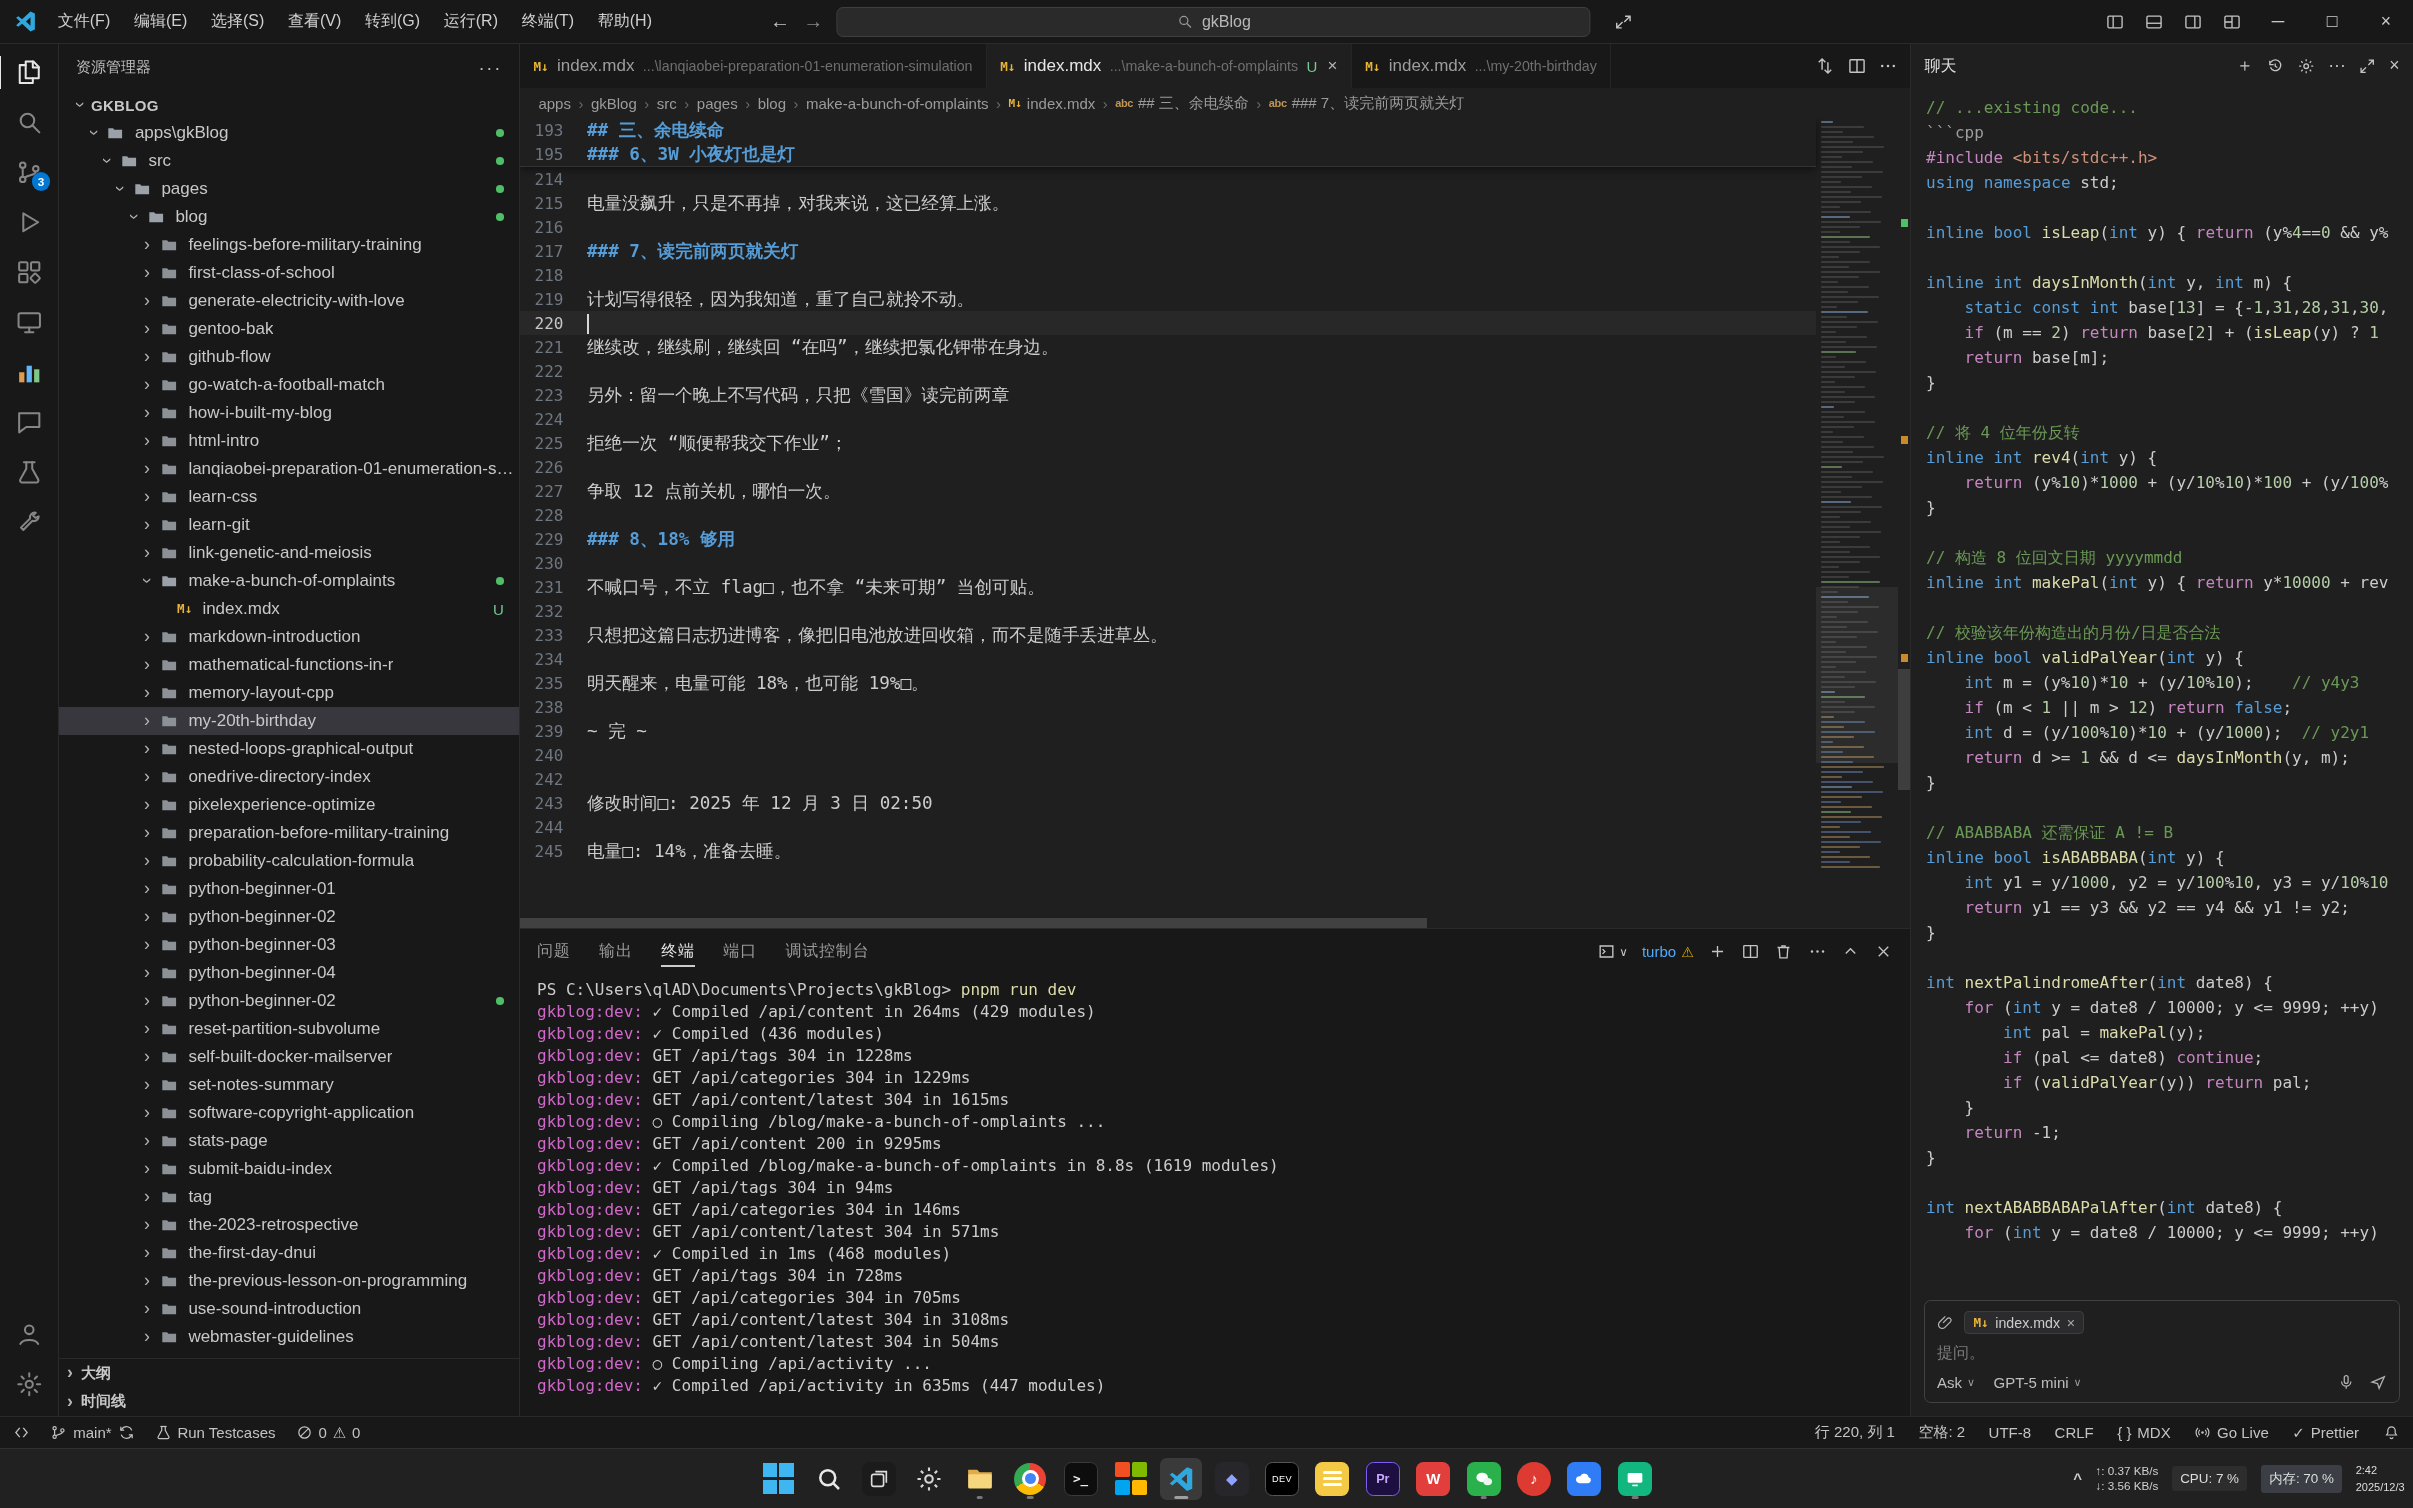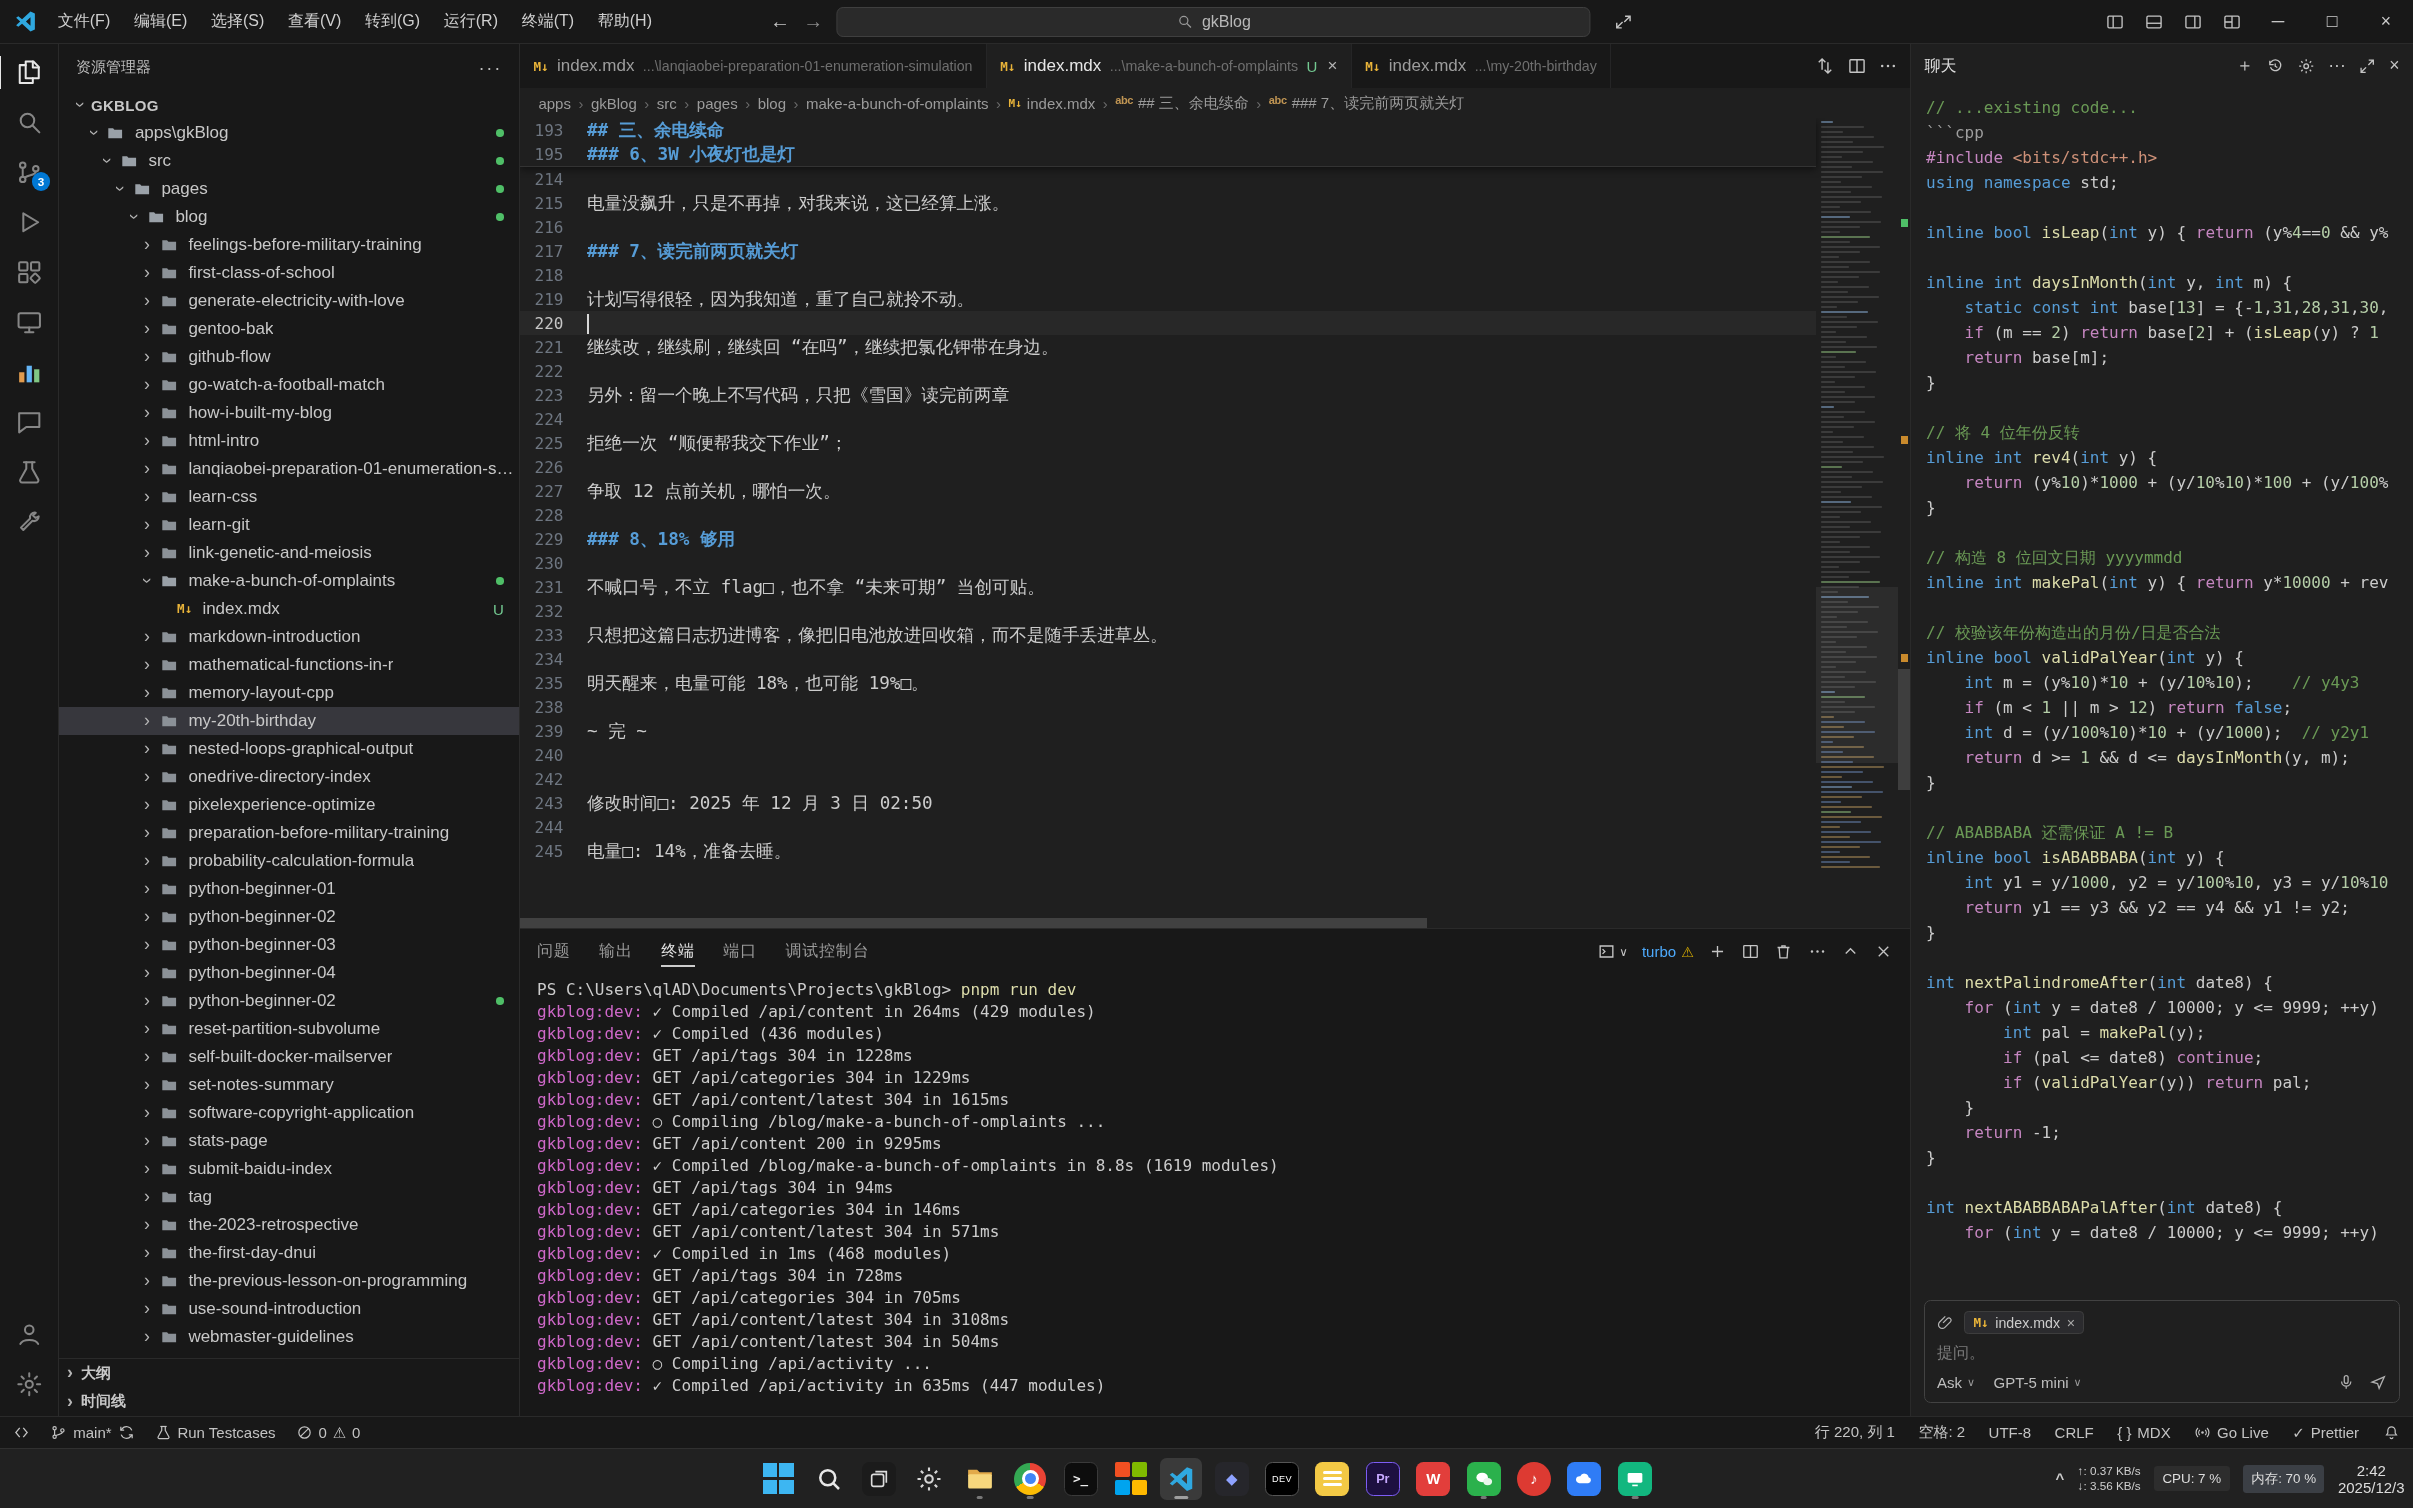--- a/index.html
+++ b/index.html
@@ -58,21 +58,21 @@
 .editor-col{flex:1;display:flex;flex-direction:column;min-width:0;background:#1f1f1f}
 .tabsbar{height:44px;background:#181818;display:flex;align-items:stretch;flex:none}
 .tab{display:flex;align-items:center;gap:8.4px;padding:0 13.4px;border-right:0.8px solid #252526;background:#181818;color:#9d9d9d;font-size:17px;white-space:nowrap}
 .tab.active{background:#1f1f1f;color:#e6e6e6}
 .tab .desc{font-size:14.2px;color:#6f6f6f}
 .tab .ub{color:#73c991;font-size:15px}
 .tab .tclose{font-size:17px;color:#b5b5b5;margin-left:1.7px}
 .tab-actions{margin-left:auto;display:flex;align-items:center;gap:11.7px;padding-right:11.7px;color:#c5c5c5}
 .tab-actions svg{width:20px;height:20px}
 .breadcrumbs{height:30px;display:flex;align-items:center;gap:7.5px;padding-left:18.4px;font-size:15px;color:#9b9b9b;flex:none;white-space:nowrap;overflow:hidden}
-.bc-item{display:flex;gap:5px}
+.bc-item{display:flex;align-items:center;gap:5px}
 .bc-sep{color:#6a6a6a}
 .abc-ic{color:#c09553;font-size:11px;font-weight:bold;letter-spacing:-0.4px}
 .bc-mdx{font-size:11px}
 
 .editor-body{flex:1;position:relative;min-height:0;overflow:hidden;background:#1f1f1f}
 .code-lines{position:absolute;top:49px;left:0;right:94px;font-family:"DejaVu Sans Mono","DejaVu Sans",monospace;font-size:17.6px}
 .sticky{position:absolute;top:0;left:0;right:94px;background:#1f1f1f;z-index:3;box-shadow:0 3.4px 7.5px rgba(0,0,0,.5);border-bottom:0.8px solid #333;font-family:"DejaVu Sans Mono","DejaVu Sans",monospace;font-size:17.6px}
 .crow{height:24px;display:flex;align-items:center}
 .crow .ln{width:67px;flex:none;text-align:right;padding-right:23.5px;color:#6e7681;font-size:16px}
 .crow .txt{white-space:pre}
@@ -148,21 +148,21 @@
 .grid4 i{width:15px;height:15px;border-radius:1.7px}
 .nlines{display:flex;flex-direction:column;gap:3.4px}
 .nlines i{width:18.4px;height:2.5px;background:#fff;border-radius:1.7px}
 .chrome{width:32px;height:32px;border-radius:50%;background:conic-gradient(#ea4335 0 120deg,#fbbc05 0 240deg,#34a853 0 360deg);position:relative}
 .chrome::after{content:"";position:absolute;inset:7.5px;border-radius:50%;background:#4285f4;border:3.4px solid #fff}
 .tray{position:absolute;right:8.4px;top:0;bottom:0;display:flex;align-items:center;gap:13.4px;color:#ddd}
 .tray-chev{font-size:15px;color:#ccc;font-weight:bold}
 .netstats{font-size:11.7px;line-height:14.2px;color:#cfcfcf}
 .traybox{background:#2d2d2d;border-radius:3.4px;padding:5px 8.4px;font-size:13.4px;white-space:nowrap}
 .traybox.mem{background:#3b3f45}
-.clock{text-align:center;font-size:15px;line-height:17px}
+.clock{text-align:left;font-size:11px;line-height:17px}
 </style>
 </head>
 <body>
 
 <div id="root">
 
   <div class="titlebar">
     <div class="vslogo">
         <svg viewBox="0 0 24 24">
           <path fill="#2fa8e0" d="M16.8 2.5L21 4.2v15.6l-4.2 1.7-8.1-7.3-3.6 2.9-2.1-1.6 3.9-3.5-3.9-3.5 2.1-1.6 3.6 2.9zM16.8 8l-4.4 4 4.4 4z"></path>

